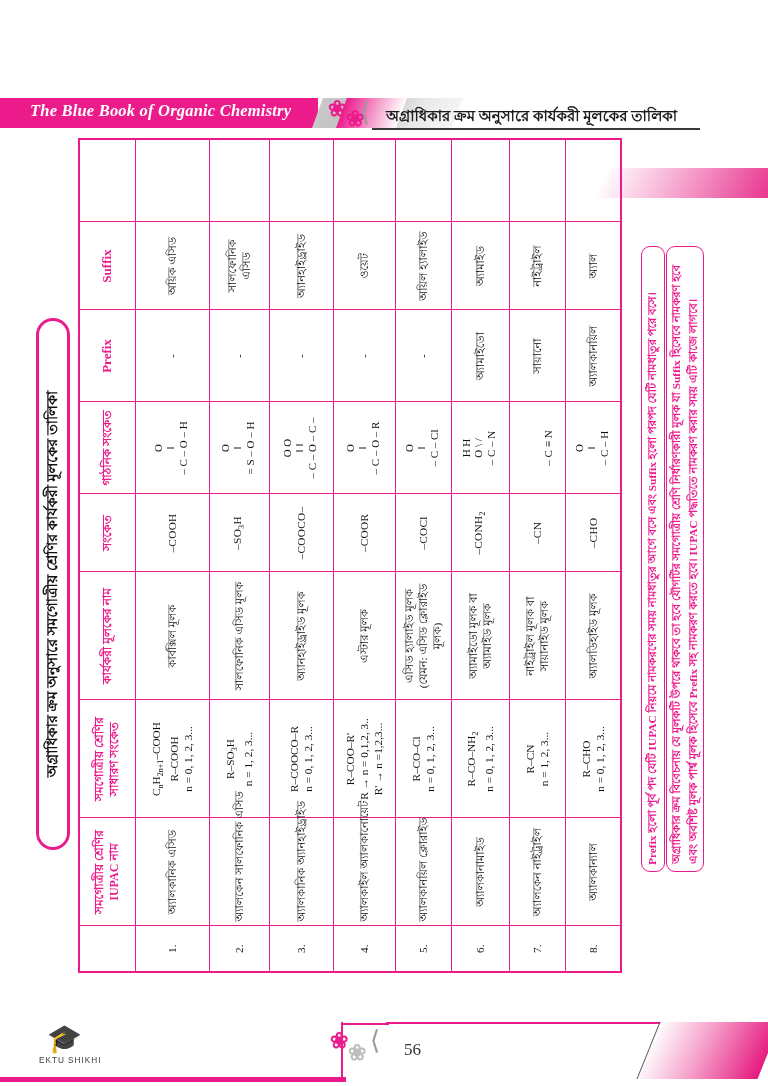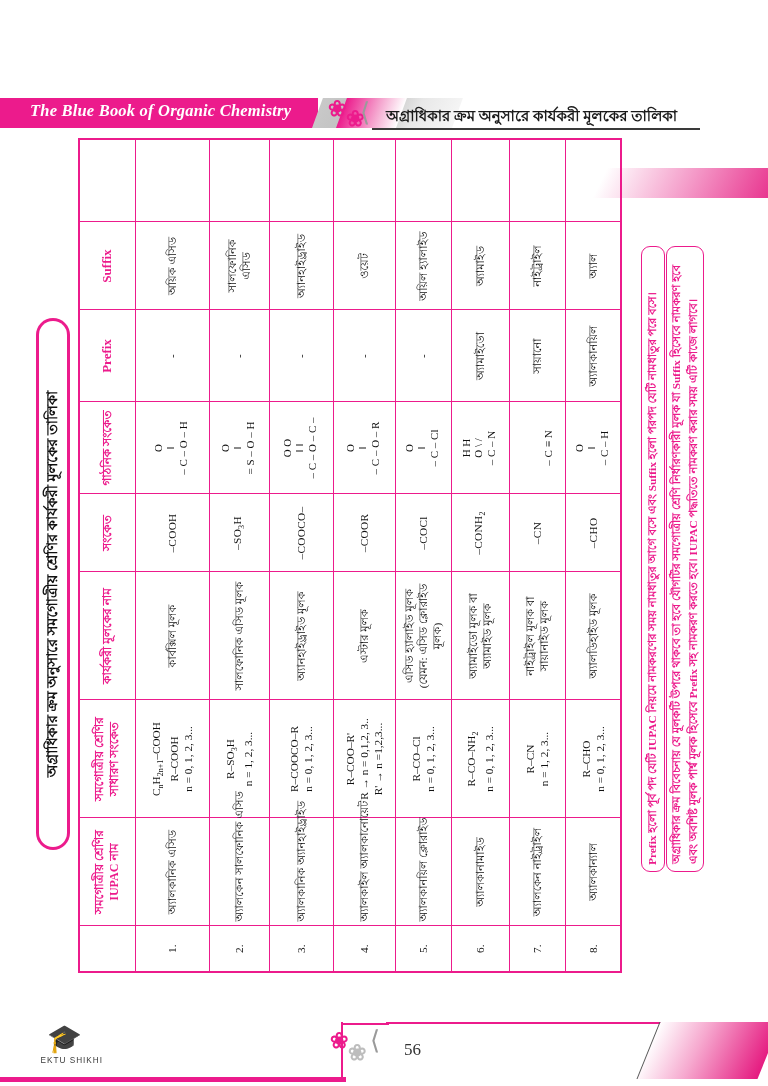--- a/index.html
+++ b/index.html
@@ -96,21 +96,21 @@
   .ft-vline{position:absolute;left:341px;top:30px;width:2.2px;height:57px;background:#ec1b8c;}
   .ft-hline2{position:absolute;left:341px;top:31px;width:48px;height:2.2px;background:#ec1b8c;}
   .ft-wedge{position:absolute;left:648px;top:30px;width:120px;height:57px;
     background:linear-gradient(95deg,#ffffff 0%,#f6a9cf 40%,#e5197f 100%);
     transform:skewX(-22deg);border-left:1px solid #555;}
   .pgnum{position:absolute;left:404px;top:48px;font-size:17px;color:#333;
     font-family:"Liberation Serif",serif;}
   .logo{position:absolute;left:27px;top:32px;width:76px;height:48px;}
   .logo .mark{position:absolute;left:16px;top:0;width:44px;height:32px;
     color:#2b2b2b;font-size:28px;line-height:30px;text-align:center;}
-  .logo .lname{position:absolute;left:0;top:32px;width:76px;text-align:right;
+  .logo .lname{position:absolute;left:12px;top:32px;width:76px;text-align:left;
     font-size:8.2px;letter-spacing:1px;color:#3a3a3a;
     font-family:"Liberation Sans",sans-serif;}
 </style>
 </head>
 <body>
 
 <div id="header-band">
   <div class="hdr-topwedge"></div>
   <div class="hdr-left"></div>
   <div class="hdr-gray"></div>

